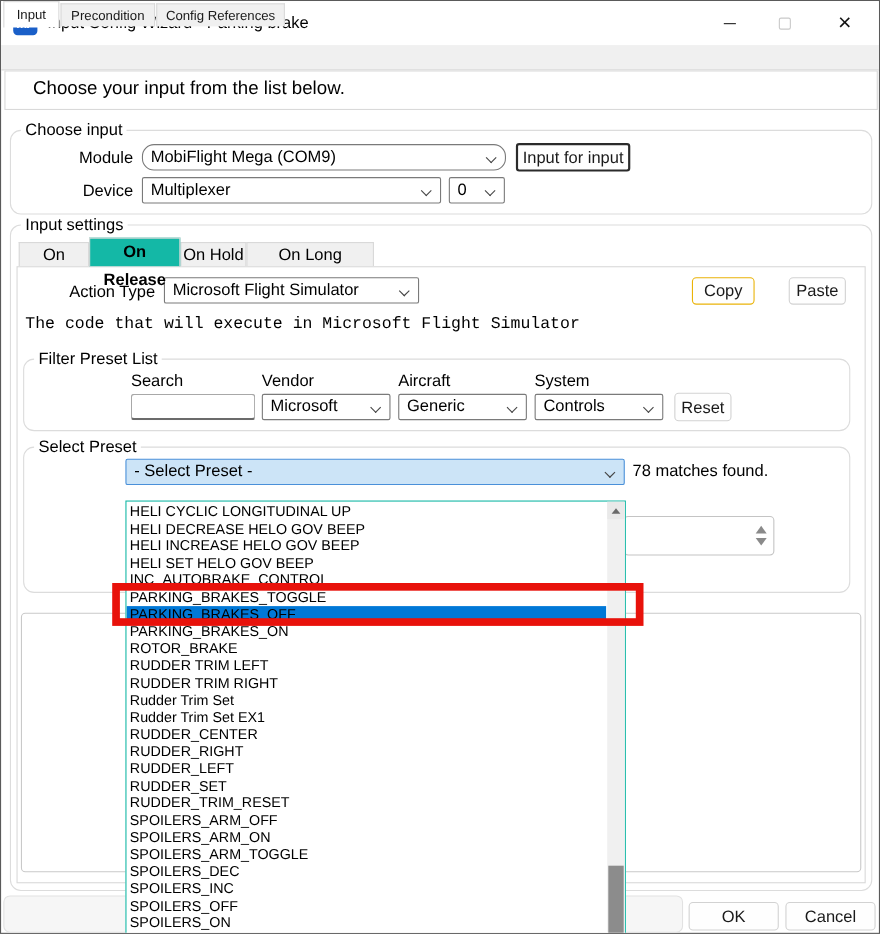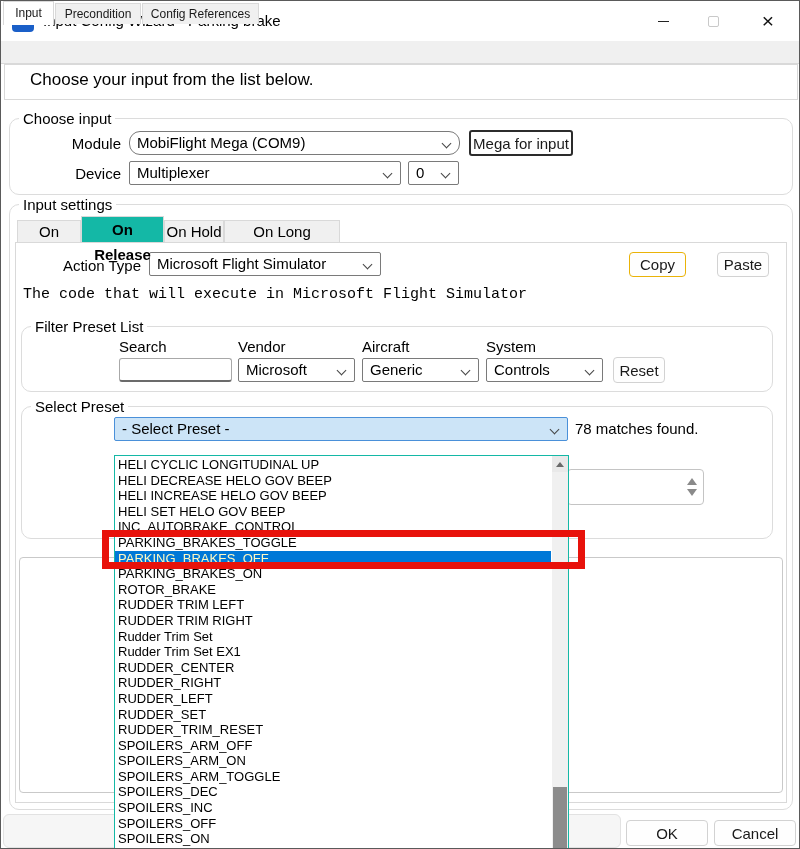--- a/index.html
+++ b/index.html
@@ -56,21 +56,21 @@
   .spin-up, .spin-down { position: absolute; right: 6px; width: 0; height: 0; border-left: 5px solid transparent; border-right: 5px solid transparent; }
   .spin-up { top: 8px; border-bottom: 7px solid #8a8a8a; }
   .spin-down { bottom: 8px; border-top: 7px solid #8a8a8a; }
   .footer-panel { position: absolute; left: 2px; top: 813px; width: 618px; height: 34px;
     background: #f6f6f6; border: 1px solid #e2e2e2; border-radius: 6px; z-index: 1; }
   
   .dropdown { position: absolute; left: 113px; top: 454px; width: 455px; height: 408px;
     background: #fff; border: 1px solid #14b8a6; z-index: 50; overflow: hidden; }
   .dd-items { position: absolute; left: 0; top: 1px; right: 17px; }
   .dd-item { height: 15.6px; line-height: 15.6px; font-size: 13px; padding-left: 3px; white-space: nowrap; overflow: hidden; }
-  .dd-item.selected { background: #0078d7; color: #fef9c3; }
+  .dd-item.selected { background: #0078d7; color: #000000; }
   .dd-scrollbar { position: absolute; right: 0; top: 0; bottom: 0; width: 16px; background: #f0f0f0; }
   .dd-scroll-up { position: absolute; top: 0; left: 0; width: 16px; height: 16px; background: #e9e9e9;
     display: flex; align-items: center; justify-content: center; }
   .dd-scroll-up .tri { width: 0; height: 0; border-left: 4px solid transparent; border-right: 4px solid transparent; border-bottom: 5px solid #6a6a6a; }
   .dd-thumb { position: absolute; left: 1px; width: 14px; top: 331px; height: 74px; background: #8c8c8c; }
   
   .annotation { position: absolute; left: 101px; top: 529px; width: 483px; height: 39px;
     border: 7px solid #e8120b; z-index: 60; }
 </style>
 </head>
@@ -102,21 +102,21 @@
   </div>
 
   <div class="group" style="left:8px; top:117px; width:784px; height:77px;">
     <div class="legend">Choose input</div>
   </div>
   <div class="lbl r" style="left:40px; top:134px; width:80px;">Module</div>
   <div class="combo" style="left:128px; top:130px; width:331px;border-radius:11px;">
     <span>MobiFlight Mega (COM9)</span>
     <span class="chev"></span>
   </div>
-  <div class="btn strong" style="left:468px; top:129px; width:104px; height:26px;">Mega for input</div>
+  <div class="btn strong" style="left:468px; top:129px; width:104px; height:26px;">Input for input</div>
   <div class="lbl r" style="left:40px; top:164px; width:80px;">Device</div>
   <div class="combo" style="left:128px; top:160px; width:272px;">
     <span>Multiplexer</span>
     <span class="chev"></span>
   </div>
   <div class="combo" style="left:407px; top:160px; width:51px;">
     <span>0</span>
     <span class="chev"></span>
   </div>
 

